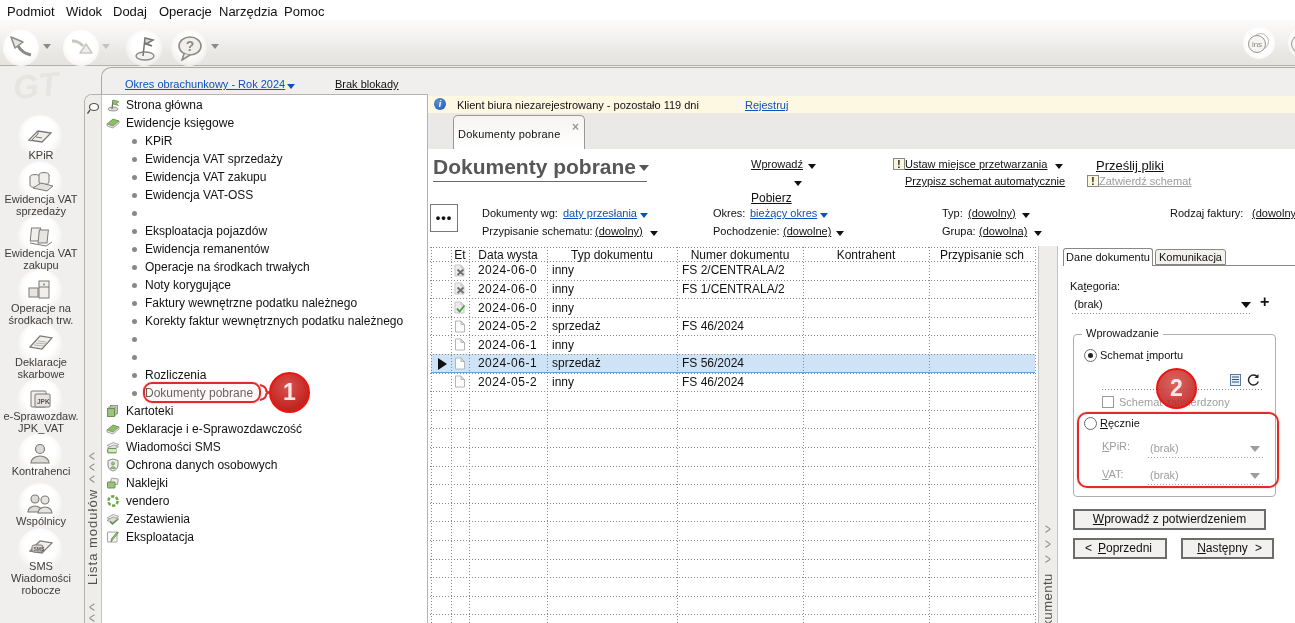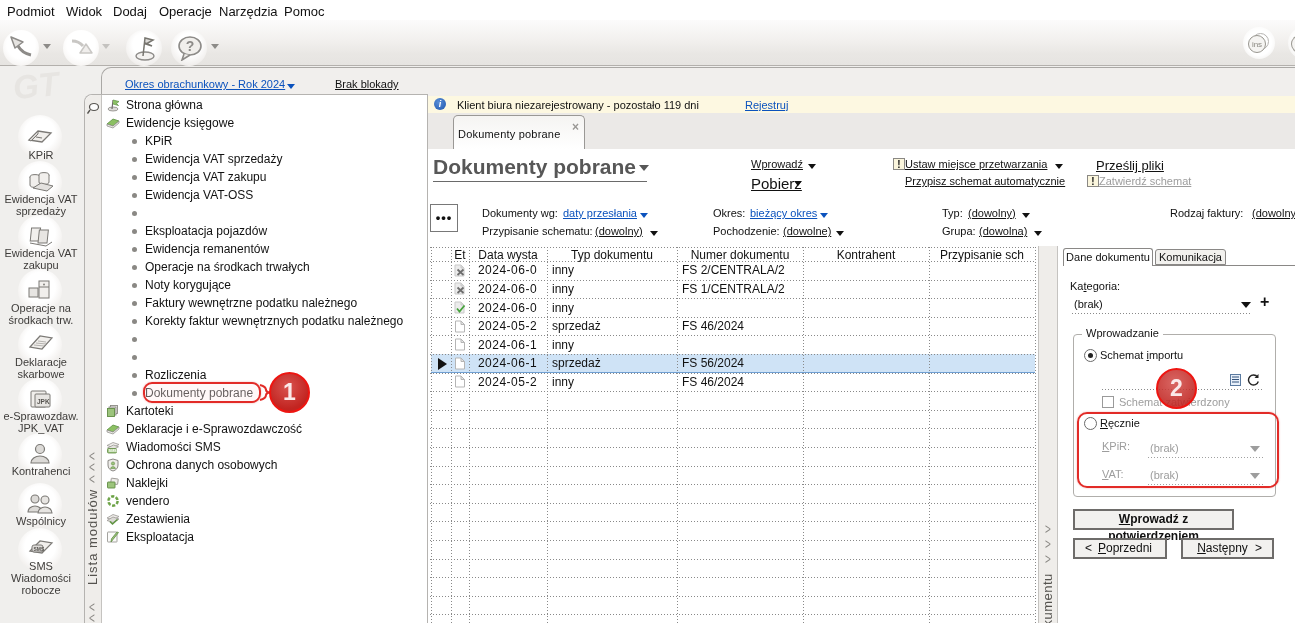--- a/index.html
+++ b/index.html
@@ -325,21 +325,21 @@
       <span class="abs" style="left:118px;top:4px;color:#9a9895;font-weight:bold;font-size:12px;">×</span>
     </div>
   </div>
 
   <div class="abs" style="left:0;top:53px;width:867px;height:474px;background:#ffffff;" id="content">
 
     <div class="abs" style="left:5px;top:6px;font-size:21px;font-weight:bold;color:#575757;border-bottom:1.5px solid #6a6a6a;padding-bottom:2px;width:214px;white-space:nowrap;">Dokumenty pobrane<span class="tri" style="border-top-color:#575757;border-left-width:5px;border-right-width:5px;border-top-width:6px;margin-left:3px;"></span></div>
 
     <span class="abs u" style="left:323px;top:9px;font-size:11px;">Wprowadź</span>
       <span class="tri abs" style="left:380px;top:15px;"></span>
-    <span class="abs u" style="left:323px;top:26px;font-size:15px;">Pobierz</span>
+    <span class="abs u" style="left:323px;top:42px;font-size:12px;">Pobierz</span>
       <span class="tri abs" style="left:366px;top:32px;"></span>
     <span class="abs warn" style="left:465px;top:9px;">!</span>
     <span class="abs u" style="left:477px;top:9px;font-size:11px;">Ustaw miejsce przetwarzania</span>
       <span class="tri abs" style="left:627px;top:15px;"></span>
     <span class="abs u" style="left:477px;top:26px;font-size:11px;">Przypisz schemat automatycznie</span>
     <span class="abs u" style="left:668px;top:9px;font-size:13px;">Prześlij pliki</span>
     <span class="abs warn" style="left:659px;top:26px;">!</span>
     <span class="abs u gray" style="left:671px;top:26px;font-size:11px;">Zatwierdź schemat</span>
 
     <div class="abs" style="left:2px;top:55px;width:28px;height:28px;border:1px solid #787878;background:#fff;text-align:center;"><span style="font-size:13px;letter-spacing:1px;line-height:26px;font-weight:bold;">•••</span></div>
@@ -505,16 +505,16 @@
   <span class="abs" style="left:42px;top:171px;"><span style="text-decoration:underline;">R</span>ęcznie</span>
   <span class="abs gray" style="left:44px;top:194px;"><span style="text-decoration:underline;">K</span>PiR:</span>
   <span class="abs gray" style="left:92px;top:196px;">(brak)</span>
   <span class="tri g abs" style="left:192px;top:200px;border-left-width:5px;border-right-width:5px;border-top-width:6px;"></span>
   <div class="doth" style="left:90px;top:211px;width:115px;opacity:0.8;"></div>
   <span class="abs gray" style="left:44px;top:222px;"><span style="text-decoration:underline;">V</span>AT:</span>
   <span class="abs gray" style="left:92px;top:223px;">(brak)</span>
   <span class="tri g abs" style="left:192px;top:227px;border-left-width:5px;border-right-width:5px;border-top-width:6px;"></span>
   <div class="doth" style="left:90px;top:238px;width:115px;opacity:0.8;"></div>
 
-  <div class="btn abs" style="left:15px;top:263px;width:161px;height:21px;font-weight:bold;"><span style="text-decoration:underline;">W</span>prowadź z potwierdzeniem</div>
+  <div class="btn abs" style="left:15px;top:263px;width:193px;height:21px;"><span style="text-decoration:underline;">W</span>prowadź z potwierdzeniem</div>
   <div class="btn abs" style="left:15px;top:292px;width:94px;height:21px;"><span class="abs" style="left:10px;">&lt;</span><span style="margin-left:10px;"><span style="text-decoration:underline;">P</span>oprzedni</span></div>
   <div class="btn abs" style="left:123px;top:292px;width:93px;height:21px;"><span style="margin-right:10px;"><span style="text-decoration:underline;">N</span>astępny</span><span class="abs" style="right:10px;">&gt;</span></div>
 </div>
 
 </body></html>

